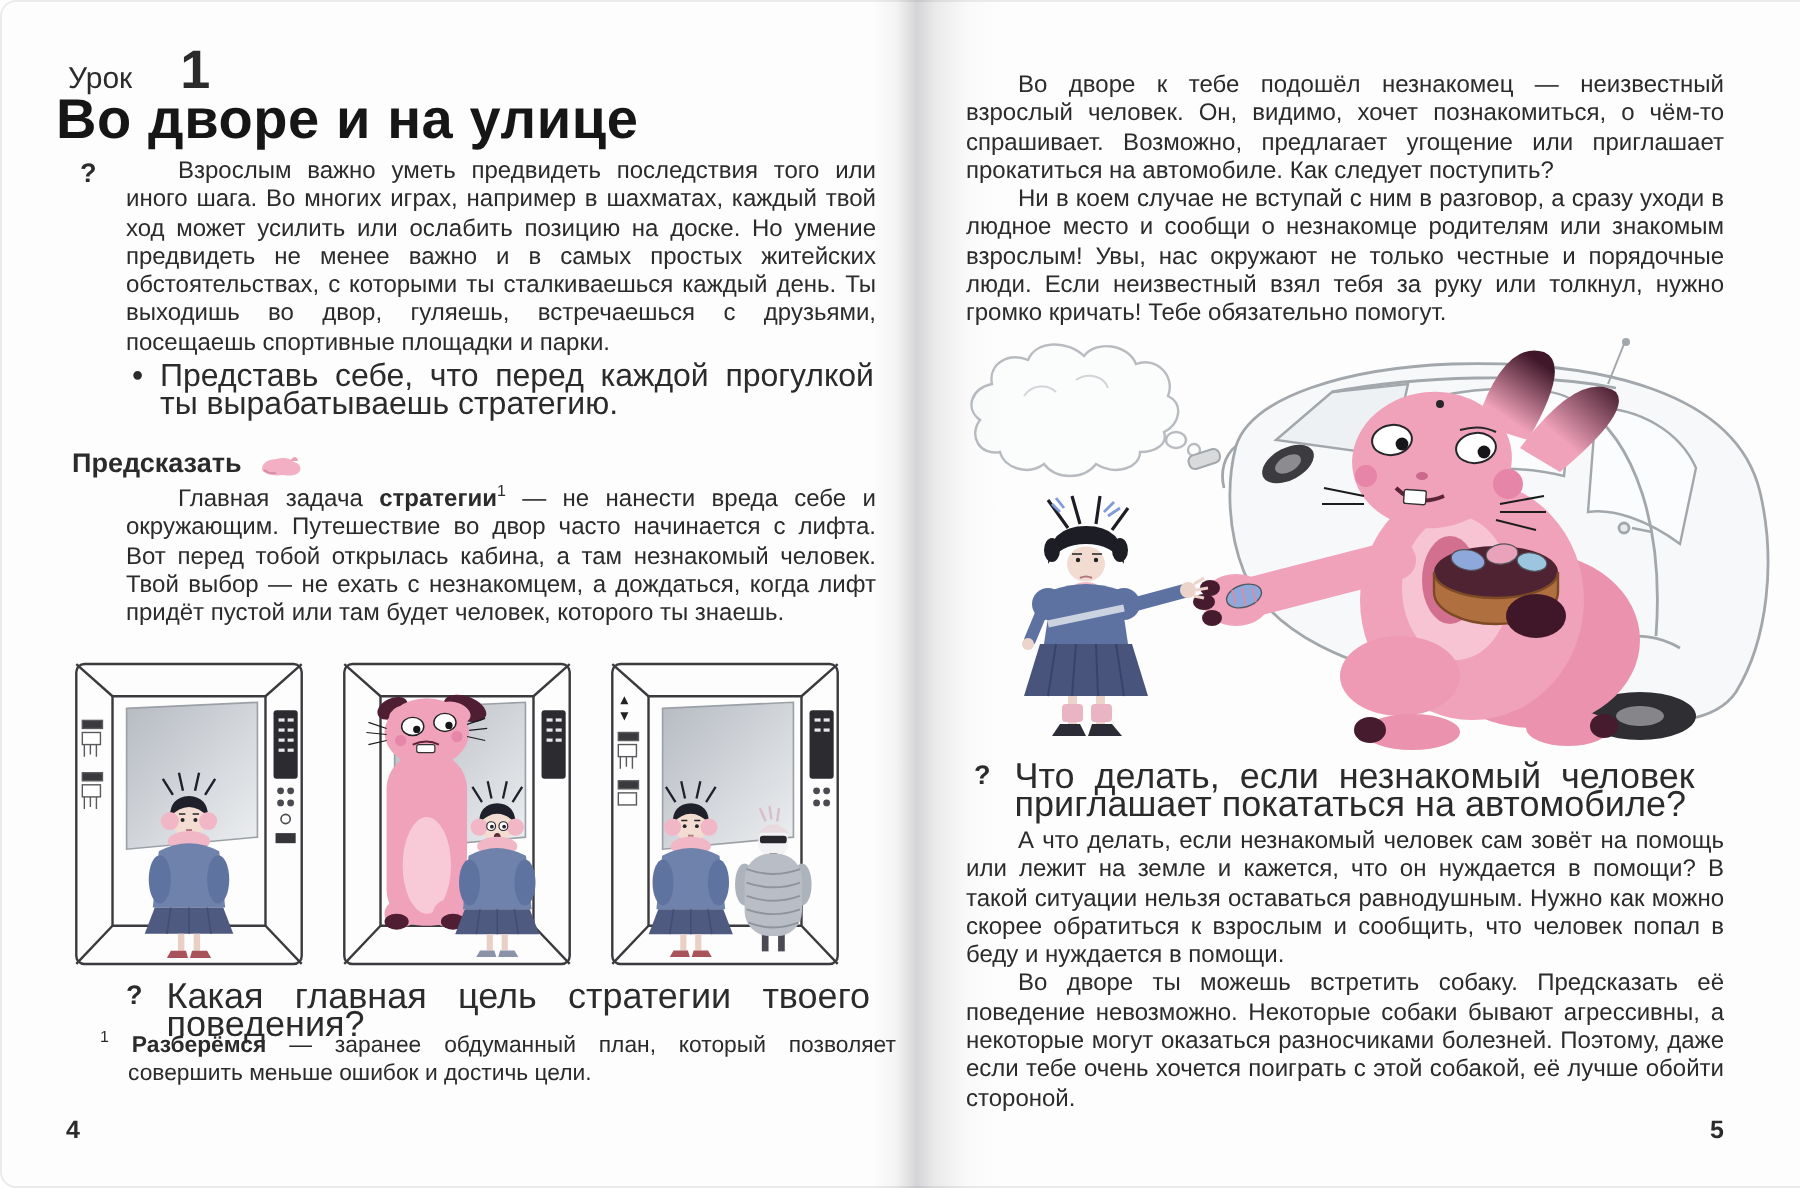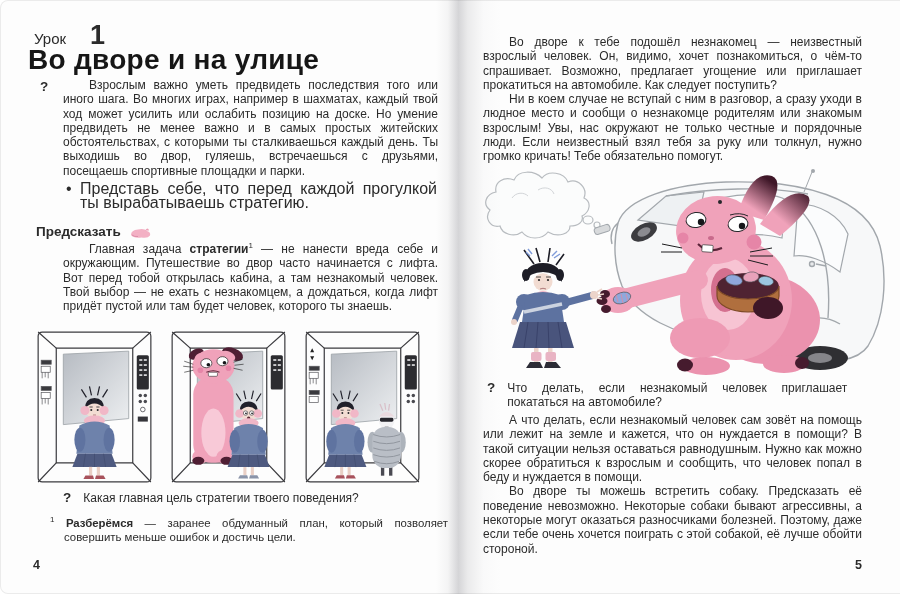--- a/index.html
+++ b/index.html
@@ -18,21 +18,21 @@
   .lesson-number{font-size:27px;font-weight:bold;margin-left:24px;}
   .title{font-size:28px;font-weight:bold;letter-spacing:0.3px;text-align:left;color:#161616;}
   .qmark{font-weight:bold;font-size:13.5px;line-height:14.3px;}
   .bullets{list-style:none;margin:0;padding:0;}
   .bullets li{position:relative;padding-left:14px;margin-bottom:3px;font-size:16px;line-height:14.2px;text-align:justify;}
   .bullets li::before{content:"\2022";position:absolute;left:0;top:0;}
   .section-row{display:flex;align-items:center;}
   .section-heading{font-weight:bold;font-size:13.5px;}
   .qrow{display:flex;align-items:flex-start;}
   .qrow .qmark{margin-right:12px;}
-  .qrow p{flex:1;font-size:12px;line-height:14.3px;text-align:justify;}
+  .qrow p{flex:1;font-size:18px;line-height:14.3px;text-align:justify;}
   .footnote{font-size:11.4px;line-height:13.6px;text-align:justify;padding-left:14px;text-indent:-14px;}
   .footnote sup,.supref{font-size:8px;vertical-align:super;line-height:0;}
   .pagenum{font-weight:bold;font-size:12.5px;}
   svg{display:block;}
   .icon-inline{margin-left:8px;position:relative;top:1px;}
 </style>
 </head>
 <body>
 
 <div class="spread">

